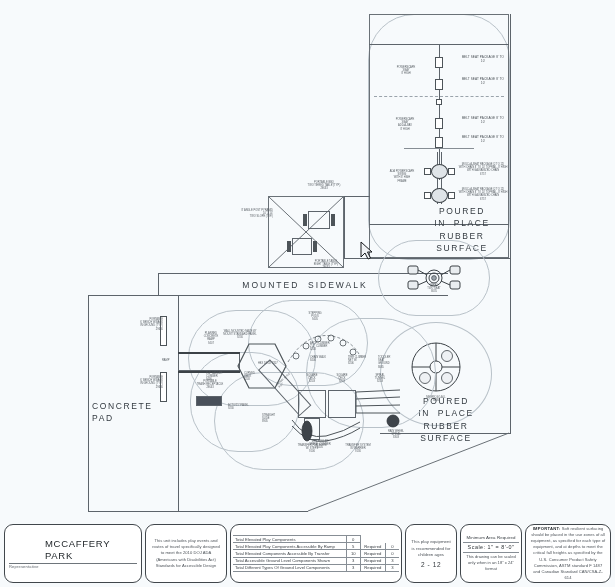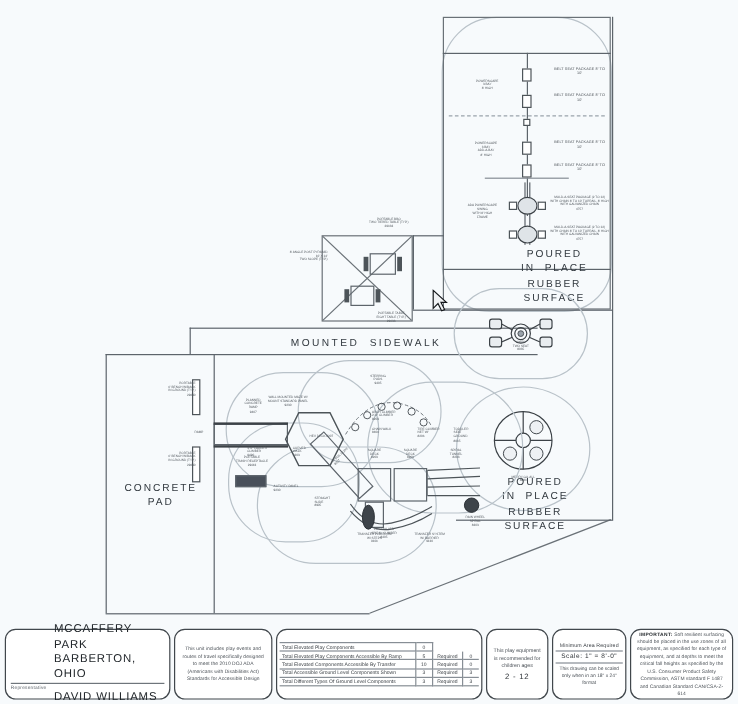--- a/index.html
+++ b/index.html
@@ -285,21 +285,21 @@
   <div class="ln vln" style="left:510px; top:14px; height:420px;"></div>
   <div class="ln hln" style="left:344px; top:258px; width:166px;"></div>
   <div class="ln vln" style="left:344px; top:196px; height:62px;"></div>
   <div class="ln hln" style="left:344px; top:196px; width:26px;"></div>
   <svg width="210" height="90" viewBox="0 0 210 90" style="position:absolute; left:300px; top:432px;">
     <line x1="209" y1="1" x2="8" y2="79" stroke="#6a7177" stroke-width="1"></line>
   </svg>
   <div class="ln hln" style="left:380px; top:433px; width:130px;"></div>
 
   <div class="big" style="left:220px; top:279px; width:170px; text-align:center; letter-spacing:2px;">MOUNTED  SIDEWALK</div>
-  <div class="big" style="left:92px; top:400px; width:84px; text-align:center;">CONCRETE
+  <div class="big" style="left:92px; top:400px; width:84px; text-align:left;">CONCRETE
 PAD</div>
 
   <div class="blob" style="left:378px; top:240px; width:112px; height:76px; border-radius:40px;"></div>
   <svg width="56" height="34" viewBox="0 0 56 34" style="position:absolute; left:406px; top:261px;">
     <circle cx="28" cy="17" r="8" fill="none" stroke="#3c4247" stroke-width="1"></circle>
     <circle cx="28" cy="17" r="5" fill="none" stroke="#3c4247" stroke-width="1"></circle>
     <circle cx="28" cy="17" r="2.4" fill="#9aa3ab" stroke="#3c4247" stroke-width=".7"></circle>
     <rect x="2" y="5" width="10" height="8" rx="2" fill="#e9edf0" stroke="#3c4247" stroke-width="1"></rect>
     <rect x="2" y="20" width="10" height="8" rx="2" fill="#e9edf0" stroke="#3c4247" stroke-width="1"></rect>
     <rect x="44" y="5" width="10" height="8" rx="2" fill="#e9edf0" stroke="#3c4247" stroke-width="1"></rect>
@@ -463,23 +463,21 @@
 8203</div>
 
   <svg id="cursor" width="14" height="20" viewBox="0 0 14 20">
     <polygon points="1,1 1,16 5,12 8,18 10.5,17 7.5,11 12,11" fill="#f0f2f4" stroke="#16191c" stroke-width="1"></polygon>
   </svg>
 
   <div id="titleblock">
 
     <div class="tb-cell" id="tb-project">
       <div class="pline">MCCAFFERY PARK</div>
-      <div class="pline">BARBERTON, OHIO</div>
       <div class="rep-label">Representative</div>
-      <div class="pline">DAVID WILLIAMS</div>
     </div>
 
     <div class="tb-cell" id="tb-ada">
       <div class="adatext">This unit includes play events and routes of travel specifically designed to meet the 2010 DOJ ADA (Americans with Disabilities Act) Standards for Accessible Design</div>
     </div>
 
     <div class="tb-cell" id="tb-counts">
       <table class="counts">
         <tbody>
           <tr>

